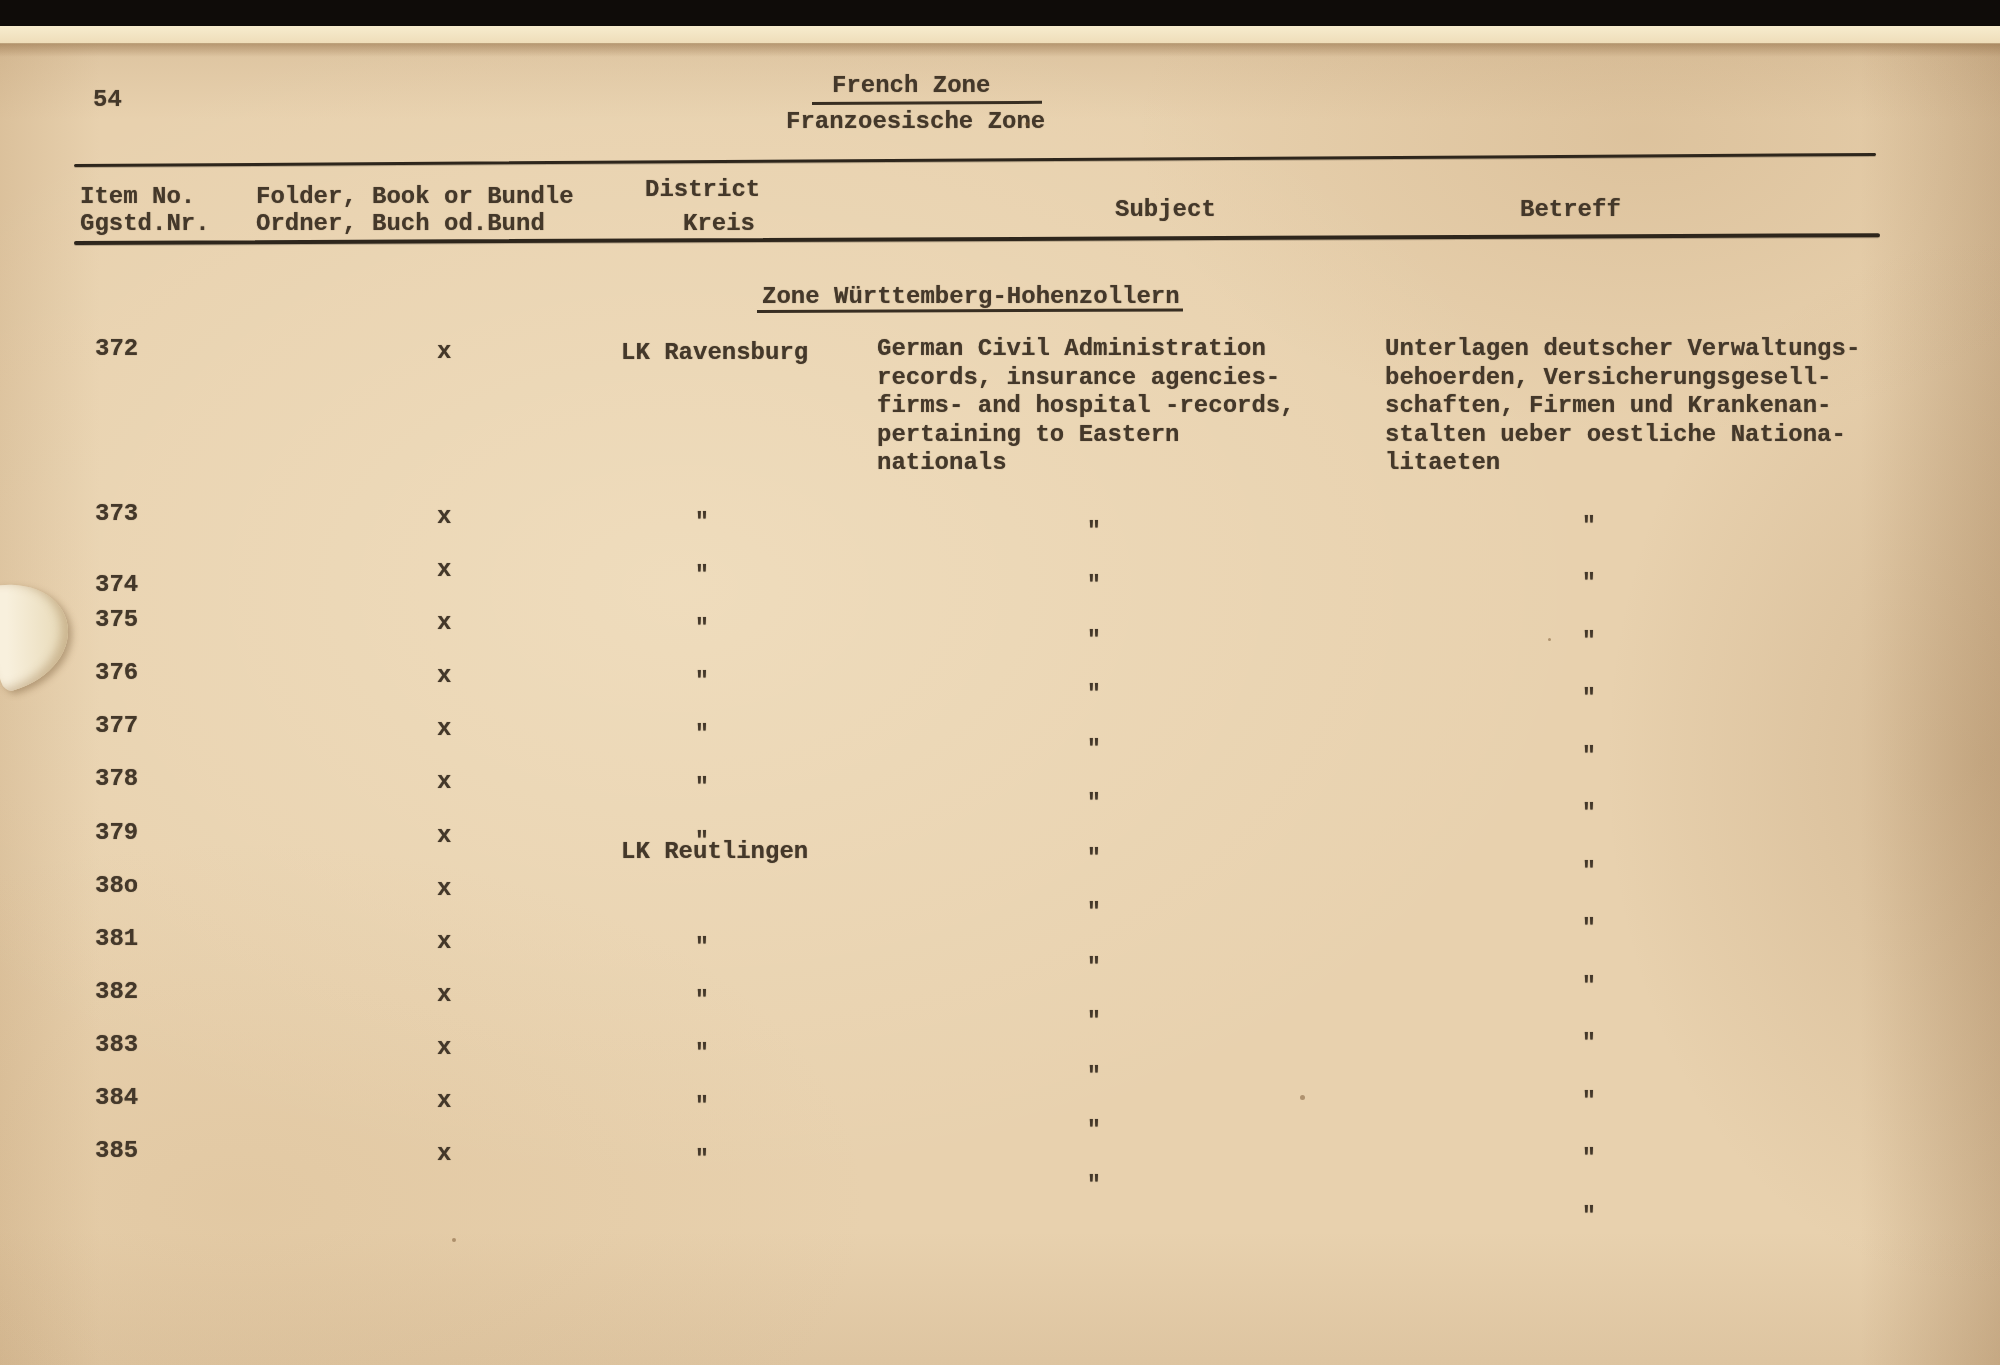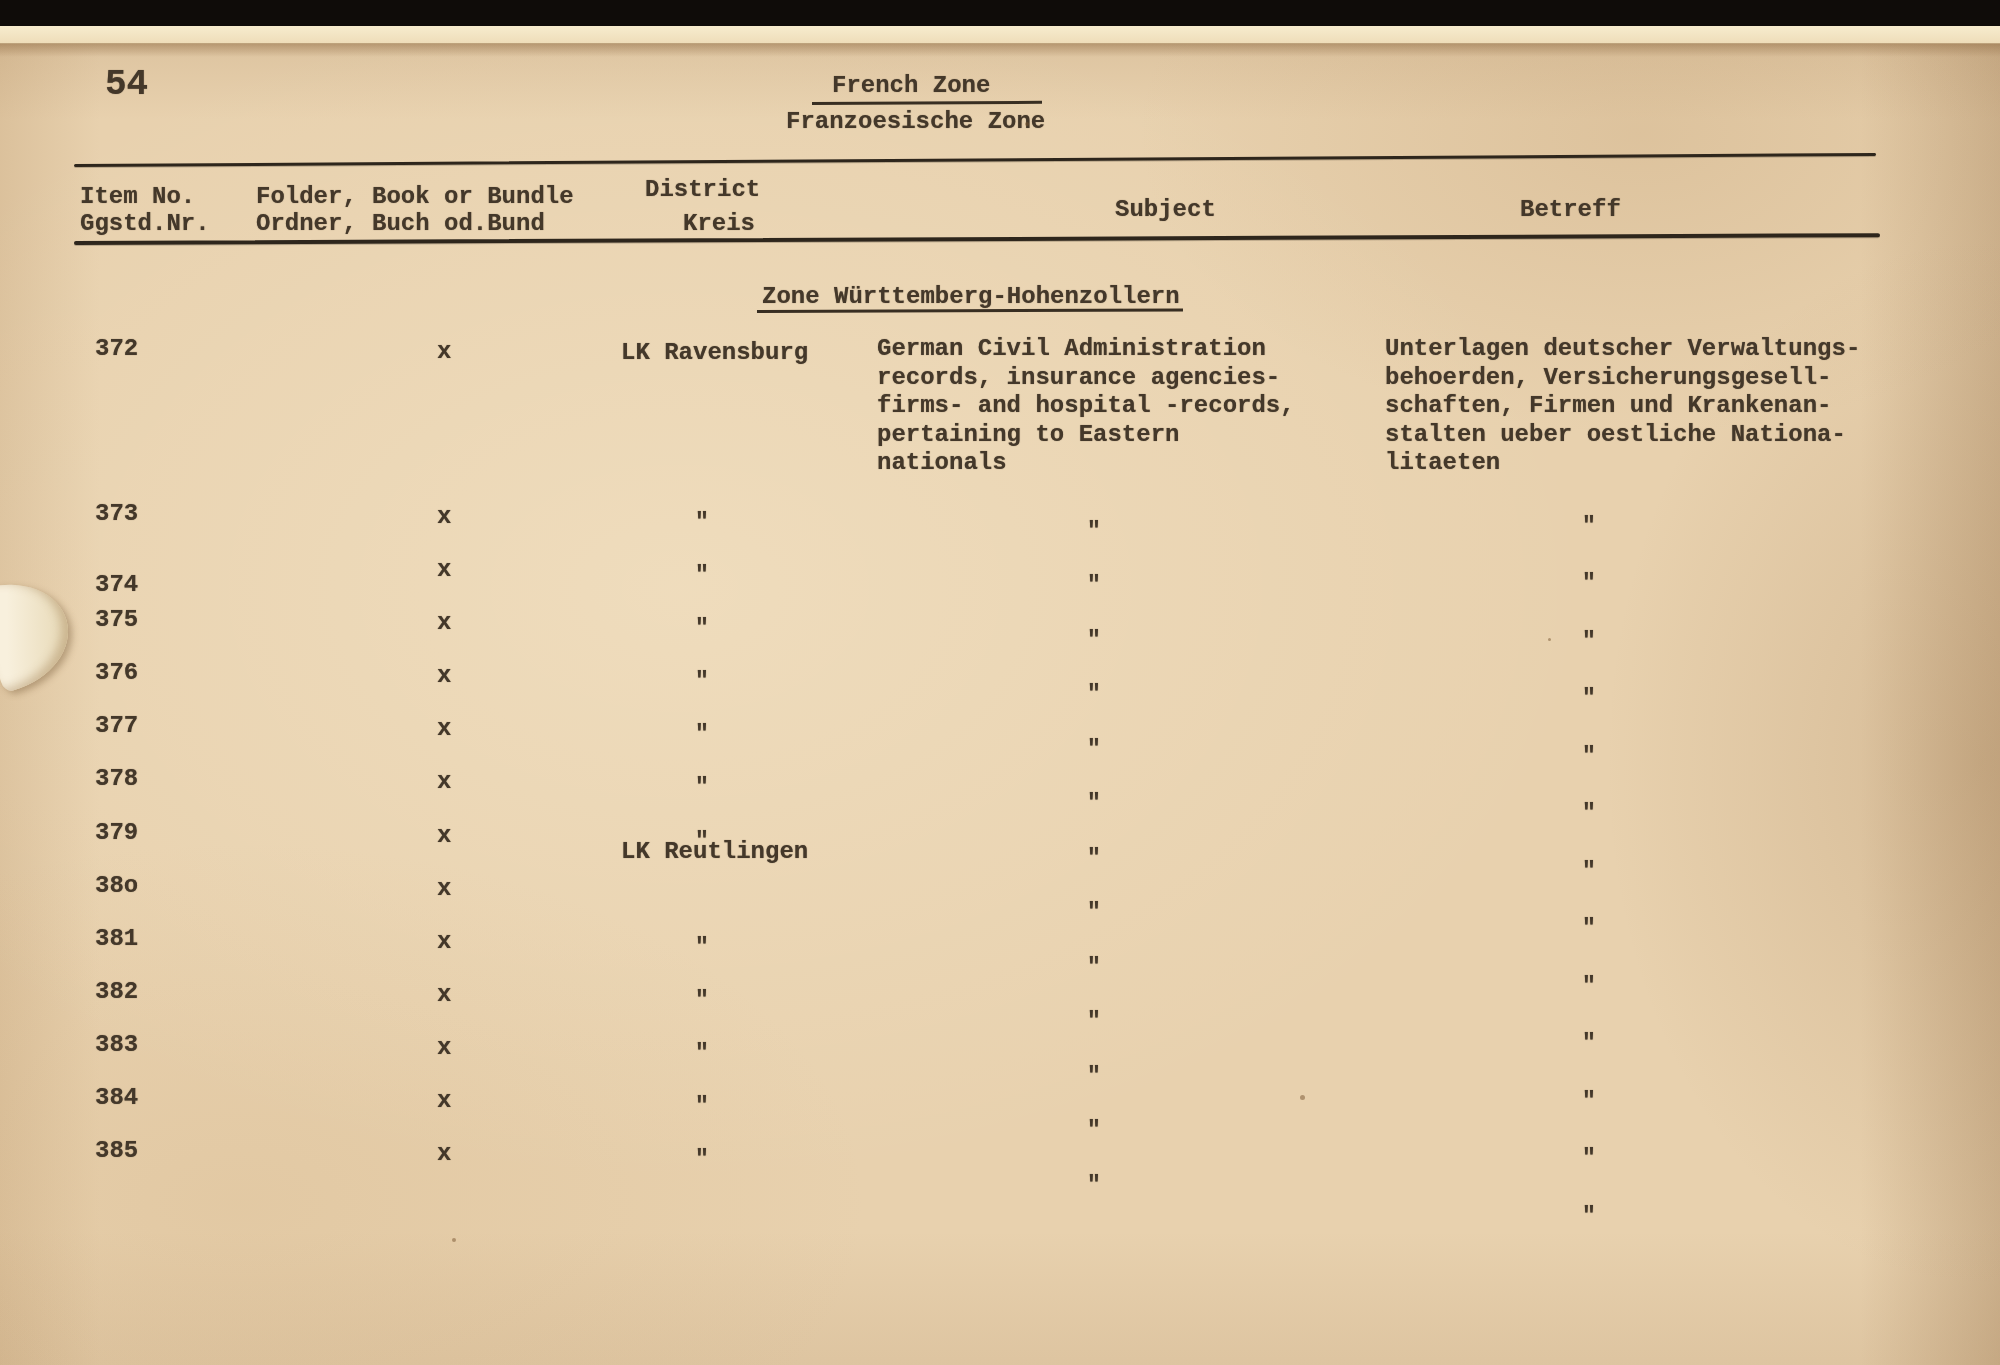--- a/index.html
+++ b/index.html
@@ -42,21 +42,21 @@
   .speck{position:absolute;border-radius:50%;background:rgba(118,84,48,0.5);}
 </style>
 </head>
 <body>
 
 <div id="page">
   <div class="top-edge"></div>
   <div class="top-crease"></div>
   <div class="curl"></div>
 
-  <span class="tw" style="left:93px;top:45px;font-size:36px;margin-left:12px;">54</span>
+  <span class="tw" style="left:93px;top:60px;font-size:24px;">54</span>
 
   <span class="tw" style="left:832px;top:46px;">French Zone</span>
   <div class="uline" style="left:812px;top:76px;width:230px;height:3px;transform:rotate(-0.3deg);"></div>
   <span class="tw" style="left:770px;top:82px;margin-left:16px;">Franzoesische Zone</span>
 
   <div class="rule" style="left:74px;top:138px;width:1802px;height:3px;transform:rotate(-0.35deg);"></div>
   <div class="rule" style="left:74px;top:215px;width:1806px;height:4px;transform:rotate(-0.25deg);"></div>
 
   <span class="tw" style="left:80px;top:157px;">Item No.</span>
   <span class="tw" style="left:80px;top:184px;">Ggstd.Nr.</span>

